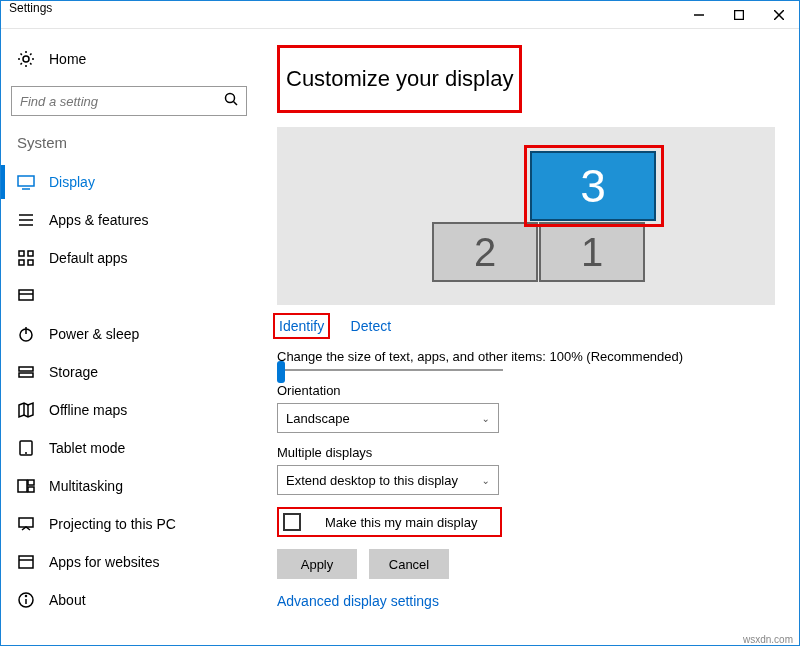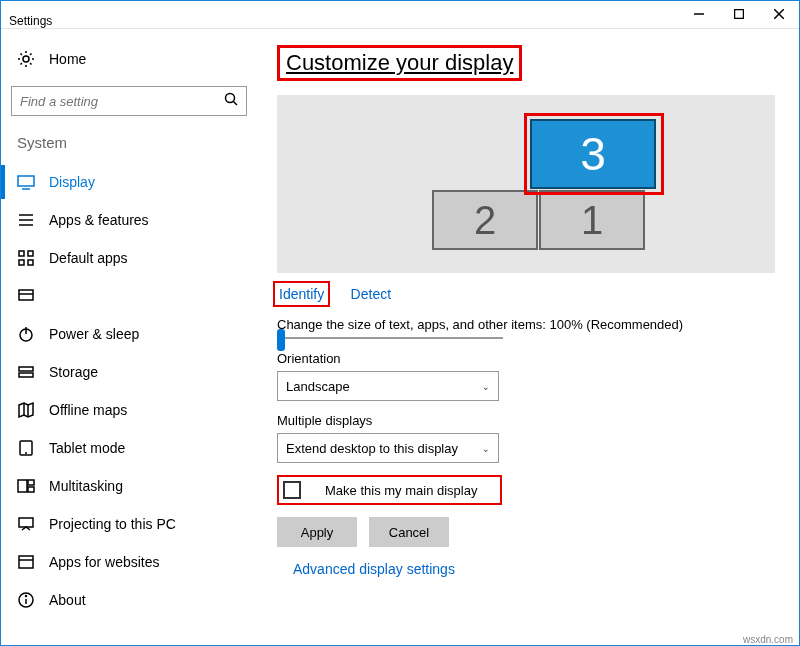--- a/index.html
+++ b/index.html
@@ -1,59 +1,59 @@
 <!DOCTYPE html>
 <html><head>
   <meta charset="utf-8">
   <style>
     * { box-sizing: border-box; margin: 0; padding: 0; font-family: "Segoe UI", Arial, sans-serif; }
     body { background: #f0f0f0; }
     .window { width: 800px; height: 646px; background: #fff; border: 1px solid #1883d7; position: relative; }
-    .titlebar { height: 28px; display: flex; align-items: flex-end; border-bottom: 1px solid #e5e5e5; }
+    .titlebar { height: 28px; display: flex; align-items: flex-start; border-bottom: 1px solid #e5e5e5; }
     .titlebar-title { font-size: 12px; padding-left: 8px; color: #000; flex: 1; }
     .win-controls { display: flex; }
     .win-btn { width: 40px; height: 28px; display: flex; align-items: center; justify-content: center; font-size: 12px; color: #000; cursor: default; }
     .win-btn svg { width: 10px; height: 10px; }
     .content { display: flex; height: calc(100% - 28px); }
     .sidebar { width: 256px; padding-top: 15px; background: #fff; }
     .home-row { display: flex; align-items: center; padding: 6px 16px 6px 16px; gap: 14px; margin-bottom: 12px; }
     .home-row .icon { width: 18px; height: 18px; display: inline-flex; align-items: center; justify-content: center; }
     .home-row .label { font-size: 14px; text-align: right; }
     .searchbox { margin: 0 10px 14px 10px; border: 1px solid #999; height: 30px; display: flex; align-items: center; padding: 0 8px; }
     .searchbox input { border: none; outline: none; flex: 1; font-size: 13px; font-style: italic; color: #666; background: transparent; }
     .section-label { font-size: 15px; color: #666; padding: 4px 16px 12px 16px; }
     .nav { list-style: none; }
     .nav-item { display: flex; align-items: center; padding: 10px 16px 10px 16px; gap: 14px; font-size: 14px; color: #000; cursor: default; position: relative; text-align: center; }
     .nav-item.selected { color: #0078d7; }
     .nav-item.selected::before { content: ""; position: absolute; left: 0; top: 2px; bottom: 2px; width: 4px; background: #0078d7; }
     .nav-item .icon { width: 18px; height: 18px; display: inline-flex; align-items: center; justify-content: center; }
     .main { flex: 1; padding: 16px 24px 16px 20px; overflow: hidden; }
     .page-title { font-size: 22px; font-weight: 400; margin-bottom: 10px; display: inline-block; }
-    .hl-red { border: 3px solid #e60000; padding: 2px 6px; text-decoration: underline; }
+    .hl-red { border: 3px solid #e60000; padding: 18px 6px; }
     .monitors-area { background: #e6e6e6; height: 178px; position: relative; margin-top: 4px; }
     .monitor { position: absolute; background: #ccc; border: 2px solid #666; display: flex; align-items: center; justify-content: center; font-size: 40px; color: #555; font-weight: 300; }
     .monitor-2 { left: 155px; top: 95px; width: 106px; height: 60px; }
     .monitor-1 { left: 262px; top: 95px; width: 106px; height: 60px; }
     .monitor-3 { left: 253px; top: 24px; width: 126px; height: 70px; background: #1e91d5; border-color: #0a4a73; color: #fff; font-size: 46px; }
     .monitor-3-hl { position: absolute; left: 247px; top: 18px; width: 140px; height: 82px; border: 3px solid #e60000; pointer-events: none; }
     .link-row { margin-top: 12px; margin-bottom: 14px; }
     .link { color: #0066cc; font-size: 14px; margin-right: 16px; cursor: default; }
     .link.hl { border: 2px solid #e60000; padding: 3px 4px; margin-left: -4px; }
     .field-group { margin-bottom: 12px; }
     .field-label { font-size: 13px; color: #000; margin-bottom: 5px; }
     .slider-row { display: flex; align-items: center; }
     .slider-track { width: 226px; height: 2px; background: #999; position: relative; }
     .slider-thumb { position: absolute; left: 0; top: -8px; width: 8px; height: 22px; background: #0078d7; border-radius: 3px; }
     .dropdown { width: 222px; height: 30px; border: 1px solid #999; display: flex; align-items: center; padding: 0 8px; font-size: 13px; justify-content: space-between; }
     .chev { font-size: 10px; color: #555; }
     .checkbox-row { display: flex; align-items: center; gap: 24px; padding: 4px 4px; border: 2px solid #e60000; width: 225px; margin-bottom: 12px; }
     .checkbox { width: 18px; height: 18px; border: 2px solid #333; background: #fff; flex-shrink: 0; }
     .btn-row { display: flex; gap: 12px; margin-bottom: 14px; }
     .btn { width: 80px; height: 30px; background: #ccc; display: flex; align-items: center; justify-content: center; font-size: 13px; cursor: default; }
-    .adv-link { color: #0066cc; font-size: 14px; margin-left: 16px; }
+    .adv-link { color: #0066cc; font-size: 14px; }
     .watermark { position: absolute; right: 6px; bottom: 0; font-size: 10px; color: #888; }
     svg { stroke: currentColor; fill: none; stroke-width: 1.5; }
   </style>
 </head>
 <body>
 
 <div class="window">
   <div class="titlebar">
     <div class="titlebar-title">Settings</div>
     <div class="win-controls">

